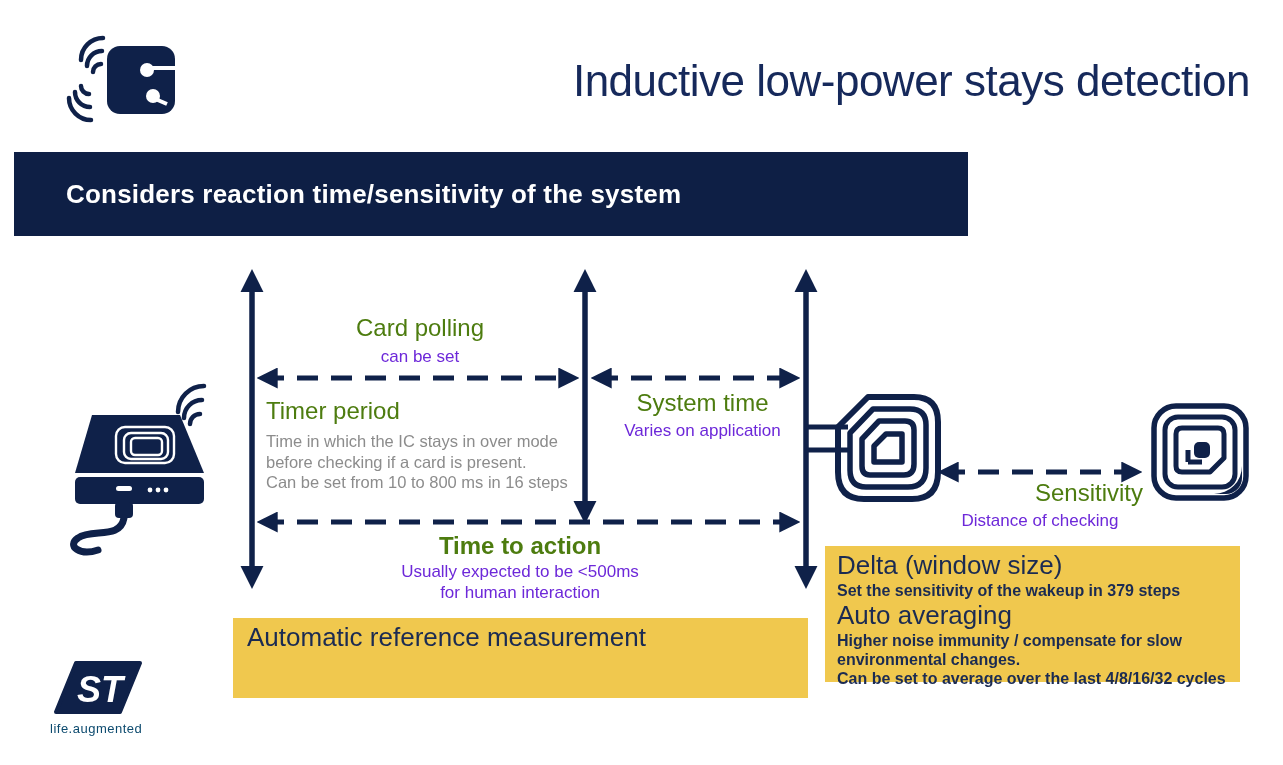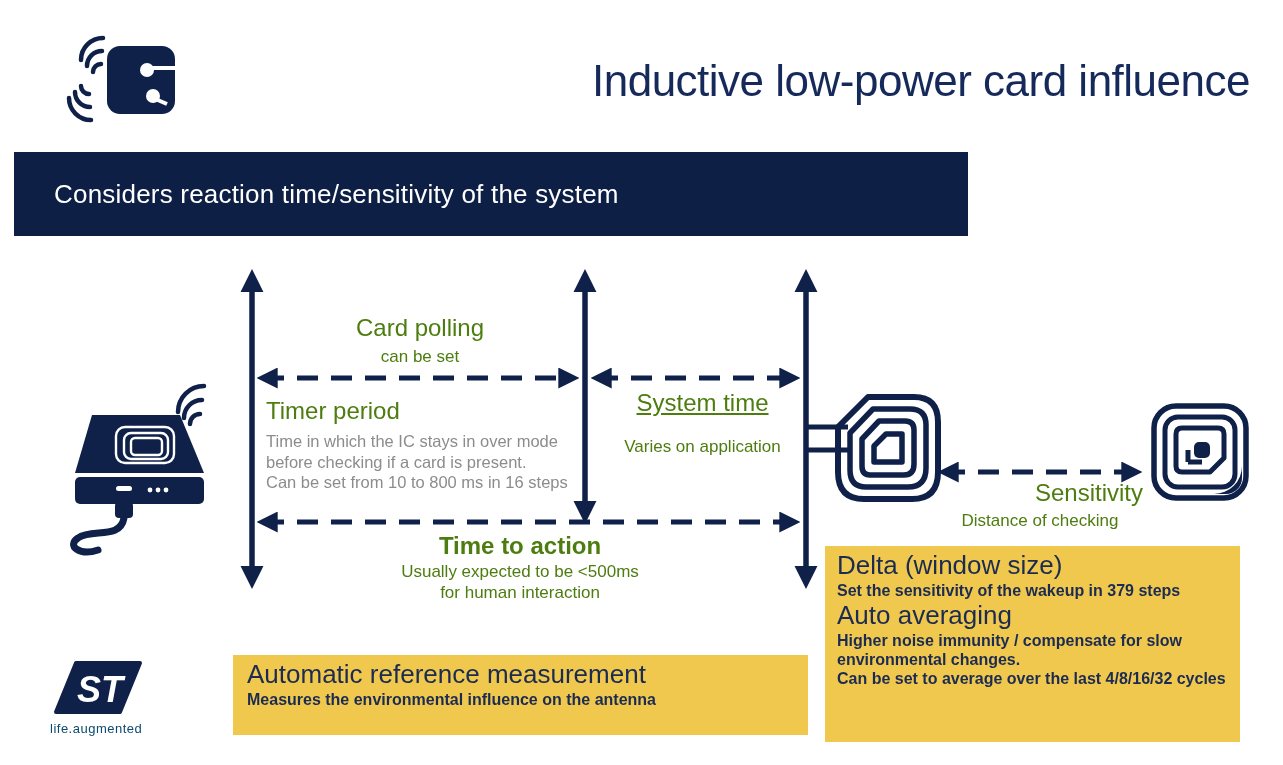--- a/index.html
+++ b/index.html
@@ -12,25 +12,25 @@
   .page-title{
     left:480px;top:56px;width:770px;height:56px;
     font-size:44px;color:#16295b;text-align:right;white-space:nowrap;
     letter-spacing:-0.5px;
   }
   .banner{
     left:14px;top:152px;width:954px;height:84px;background:#0e1f45;
     display:flex;align-items:center;
   }
   .banner-text{
-    color:#ffffff;font-size:26px;font-weight:normal;padding-left:40px;
+    color:#ffffff;font-size:26px;font-weight:bold;padding-left:52px;
     letter-spacing:0.2px;
   }
   .h-label{font-size:24px;color:#4d7c0f;white-space:nowrap;}
-  .sub-label{font-size:17px;color:#4d7c0f;white-space:nowrap;}
+  .sub-label{font-size:17px;color:#6d28d9;white-space:nowrap;}
   .body-line{font-size:16.5px;color:#8c8c8c;line-height:20.5px;white-space:nowrap;}
   .callout{
     background:#f0c84e;color:#1b2b52;
   }
   .callout .co-title{font-size:26px;line-height:31px;white-space:nowrap;}
   .callout .co-line{font-size:16px;font-weight:bold;line-height:19px;white-space:nowrap;}
   svg{display:block;}
   .overlay{left:0;top:0;pointer-events:none;}
 </style>
 </head>
@@ -47,21 +47,21 @@
     <g stroke="#0f2149" stroke-width="4.5" fill="none" stroke-linecap="round">
       <path d="M26,42 A22,22 0 0 1 48,20"></path>
       <path d="M32,48 A15,15 0 0 1 47,33"></path>
       <path d="M38,54 A8,8 0 0 1 46,46"></path>
       <path d="M14,80 A22,22 0 0 0 36,102"></path>
       <path d="M20,74 A15,15 0 0 0 35,89"></path>
       <path d="M26,68 A8,8 0 0 0 34,76"></path>
     </g>
   </svg>
 
-  <div class="abs page-title">Inductive low-power card influence</div>
+  <div class="abs page-title">Inductive low-power stays detection</div>
 
   <div class="abs banner">
     <div class="banner-text">Considers reaction time/sensitivity of the system</div>
   </div>
 
   <svg class="abs overlay" width="1283" height="765" viewBox="0 0 1283 765">
     <defs>
       <marker id="arr" viewBox="0 0 10 10" refX="7" refY="5" markerWidth="4.2" markerHeight="4.2" orient="auto-start-reverse">
         <path d="M0,0 L10,5 L0,10 Z" fill="#0f2149"></path>
       </marker>
@@ -86,36 +86,35 @@
   <div class="abs h-label center" style="left:285px;top:314px;width:270px;">Card polling</div>
   <div class="abs sub-label center" style="left:285px;top:347px;width:270px;">can be set</div>
 
   <div class="abs h-label" style="left:266px;top:397px;">Timer period</div>
   <div class="abs" style="left:266px;top:431px;">
     <div class="body-line">Time in which the IC stays in over mode</div>
     <div class="body-line">before checking if a card is present.</div>
     <div class="body-line">Can be set from 10 to 800 ms in 16 steps</div>
   </div>
 
-  <div class="abs h-label center" style="left:595px;top:389px;width:215px;text-decoration:underline;">System time</div>
-  <div class="abs sub-label center" style="left:595px;top:421px;width:215px;margin-top:16px;">Varies on application</div>
+  <div class="abs h-label center" style="left:595px;top:389px;width:215px;">System time</div>
+  <div class="abs sub-label center" style="left:595px;top:421px;width:215px;">Varies on application</div>
 
   <div class="abs h-label center" style="left:385px;top:532px;width:270px;font-weight:bold;">Time to action</div>
   <div class="abs sub-label center" style="left:385px;top:562px;width:270px;">Usually expected to be &lt;500ms</div>
   <div class="abs sub-label center" style="left:385px;top:583px;width:270px;">for human interaction</div>
 
   <div class="abs h-label center" style="left:994px;top:479px;width:190px;">Sensitivity</div>
   <div class="abs sub-label center" style="left:945px;top:511px;width:190px;">Distance of checking</div>
 
-  <div class="abs callout" style="left:233px;top:618px;width:575px;height:80px;padding:4px 14px;box-sizing:border-box;margin-top:37px;">
+  <div class="abs callout" style="left:233px;top:618px;width:575px;height:80px;padding:4px 14px;box-sizing:border-box;">
     <div class="co-title">Automatic reference measurement</div>
-    <div class="co-line">Measures the environmental influence on the antenna</div>
   </div>
 
-  <div class="abs callout" style="left:825px;top:546px;width:415px;height:196px;padding:4px 12px;box-sizing:border-box;">
+  <div class="abs callout" style="left:825px;top:546px;width:415px;height:136px;padding:4px 12px;box-sizing:border-box;">
     <div class="co-title">Delta (window size)</div>
     <div class="co-line">Set the sensitivity of the wakeup in 379 steps</div>
     <div class="co-title">Auto averaging</div>
     <div class="co-line">Higher noise immunity / compensate for slow</div>
     <div class="co-line">environmental changes.</div>
     <div class="co-line">Can be set to average over the last 4/8/16/32 cycles</div>
   </div>
 
   <svg class="abs" style="left:58px;top:372px;" width="205" height="195" viewBox="0 0 205 195">
     <g stroke="#0f2149" stroke-width="4.5" fill="none" stroke-linecap="round">

